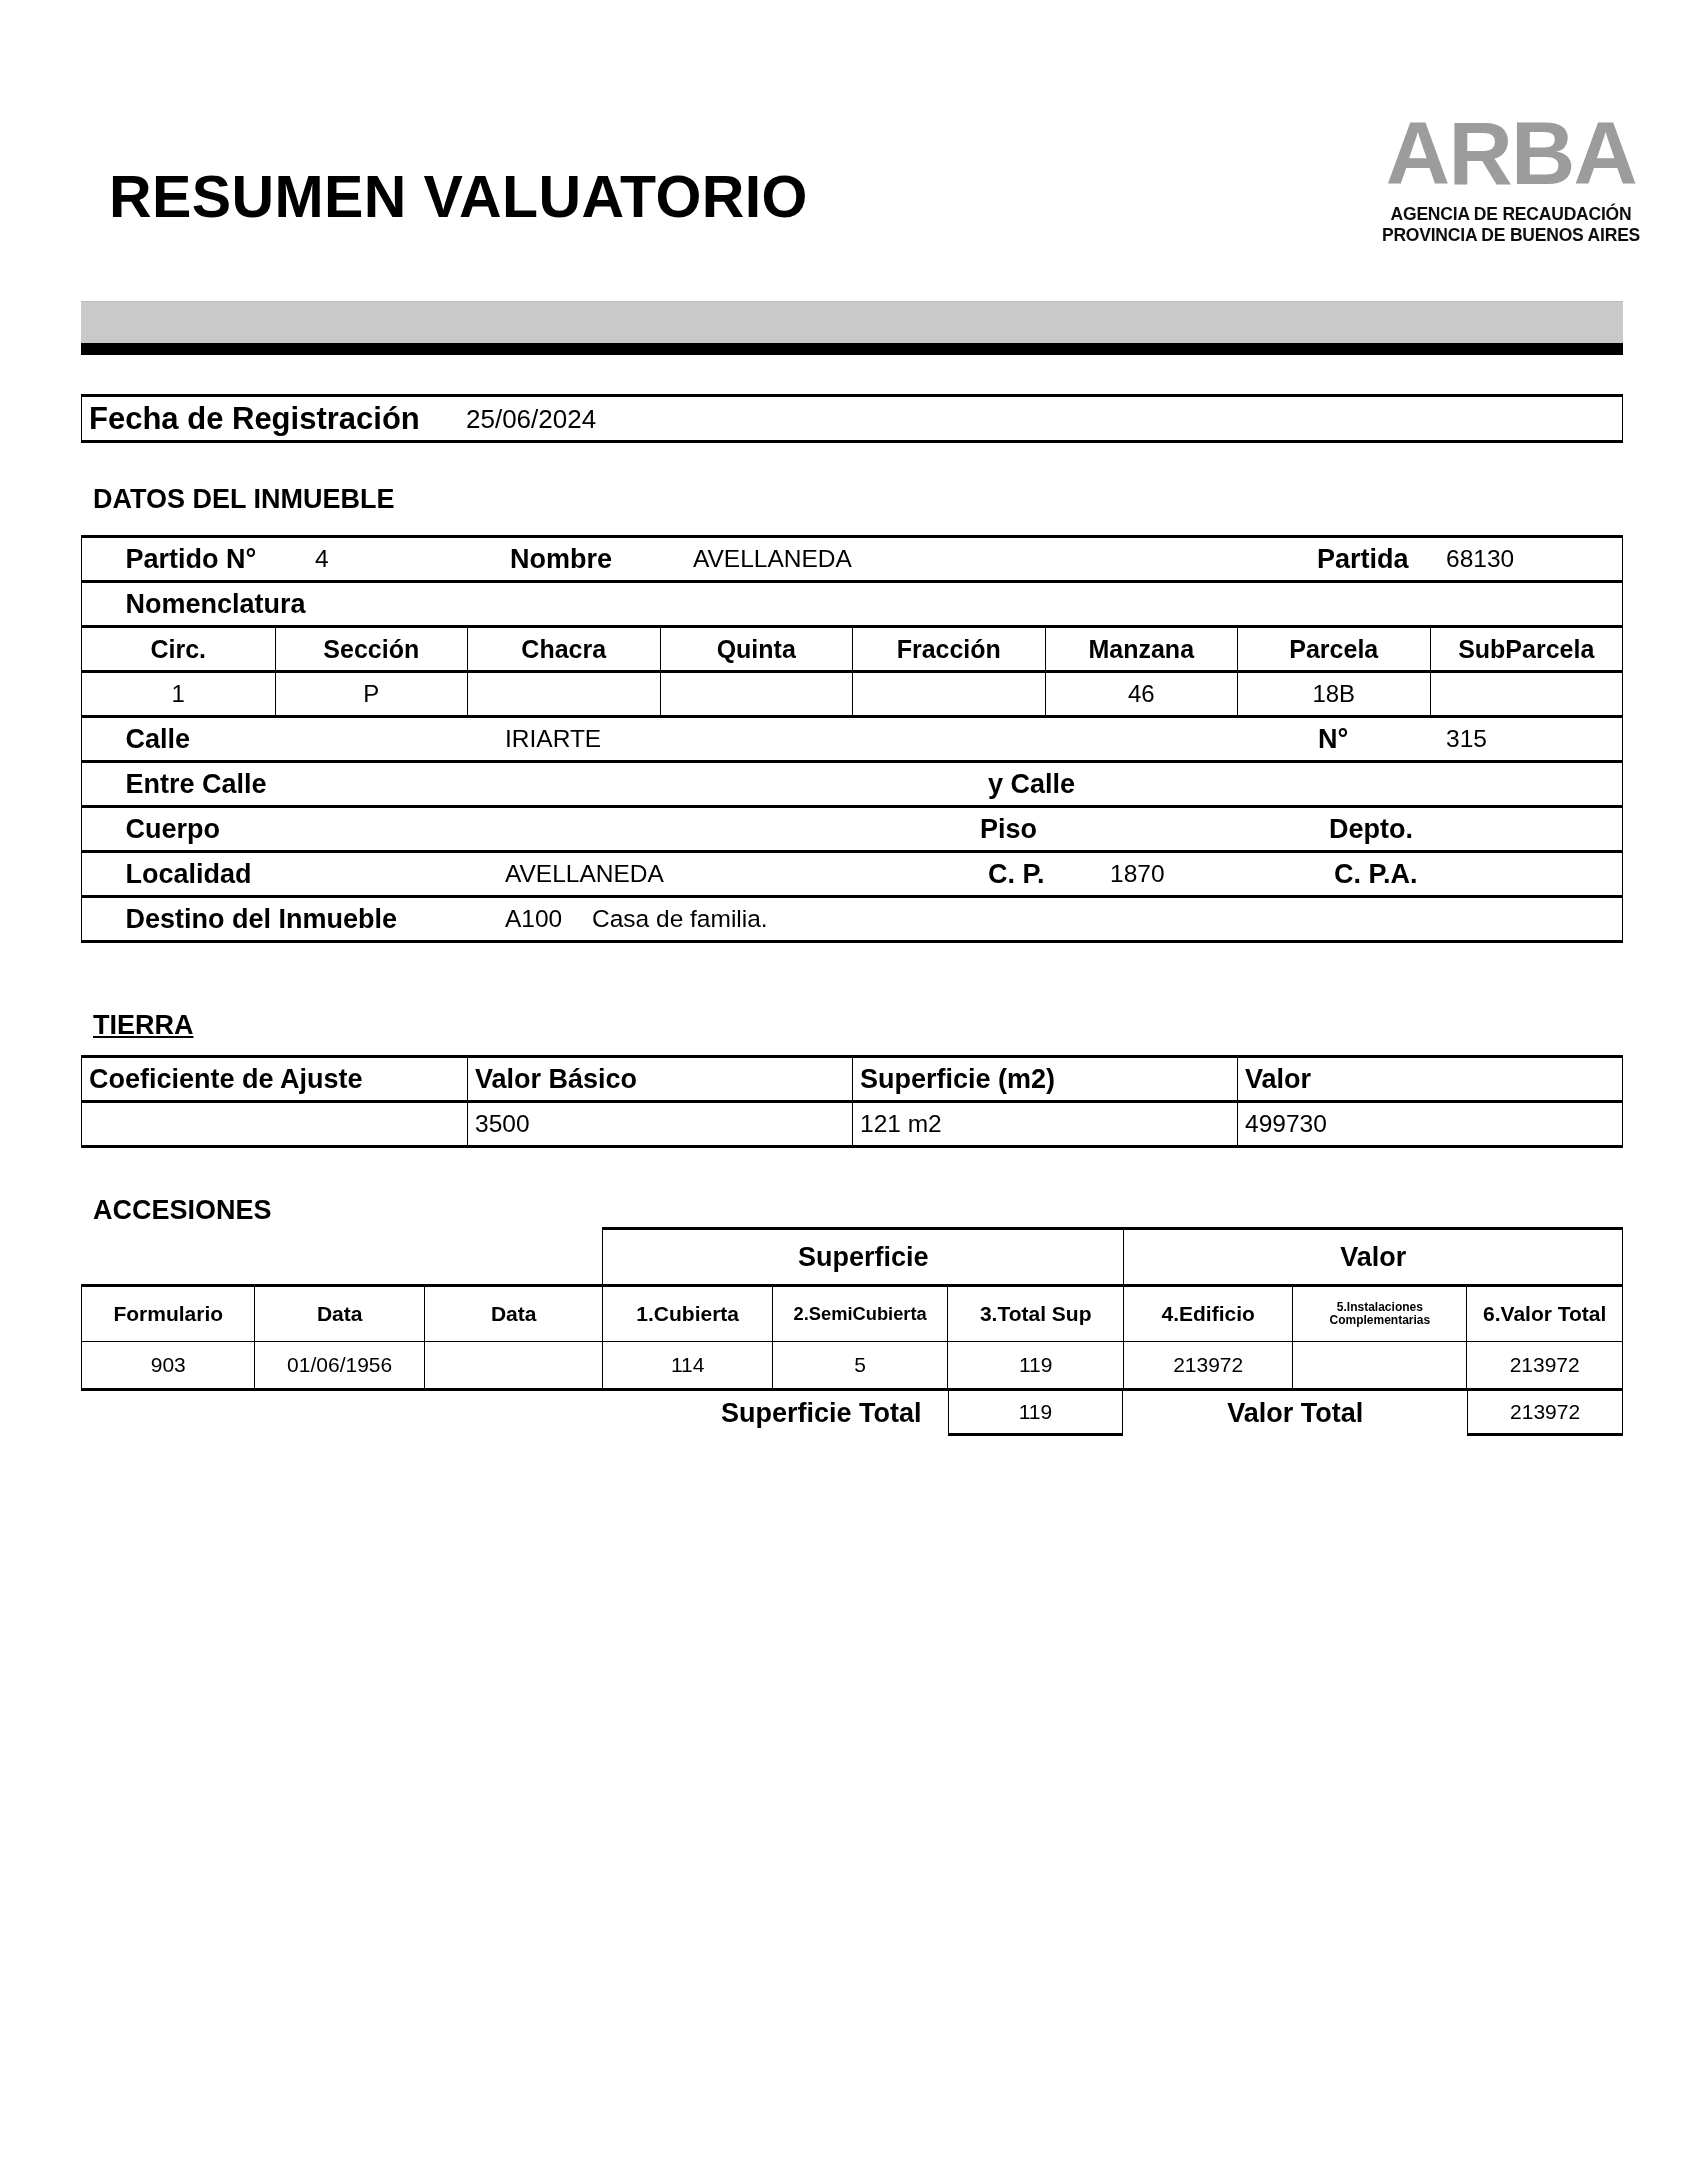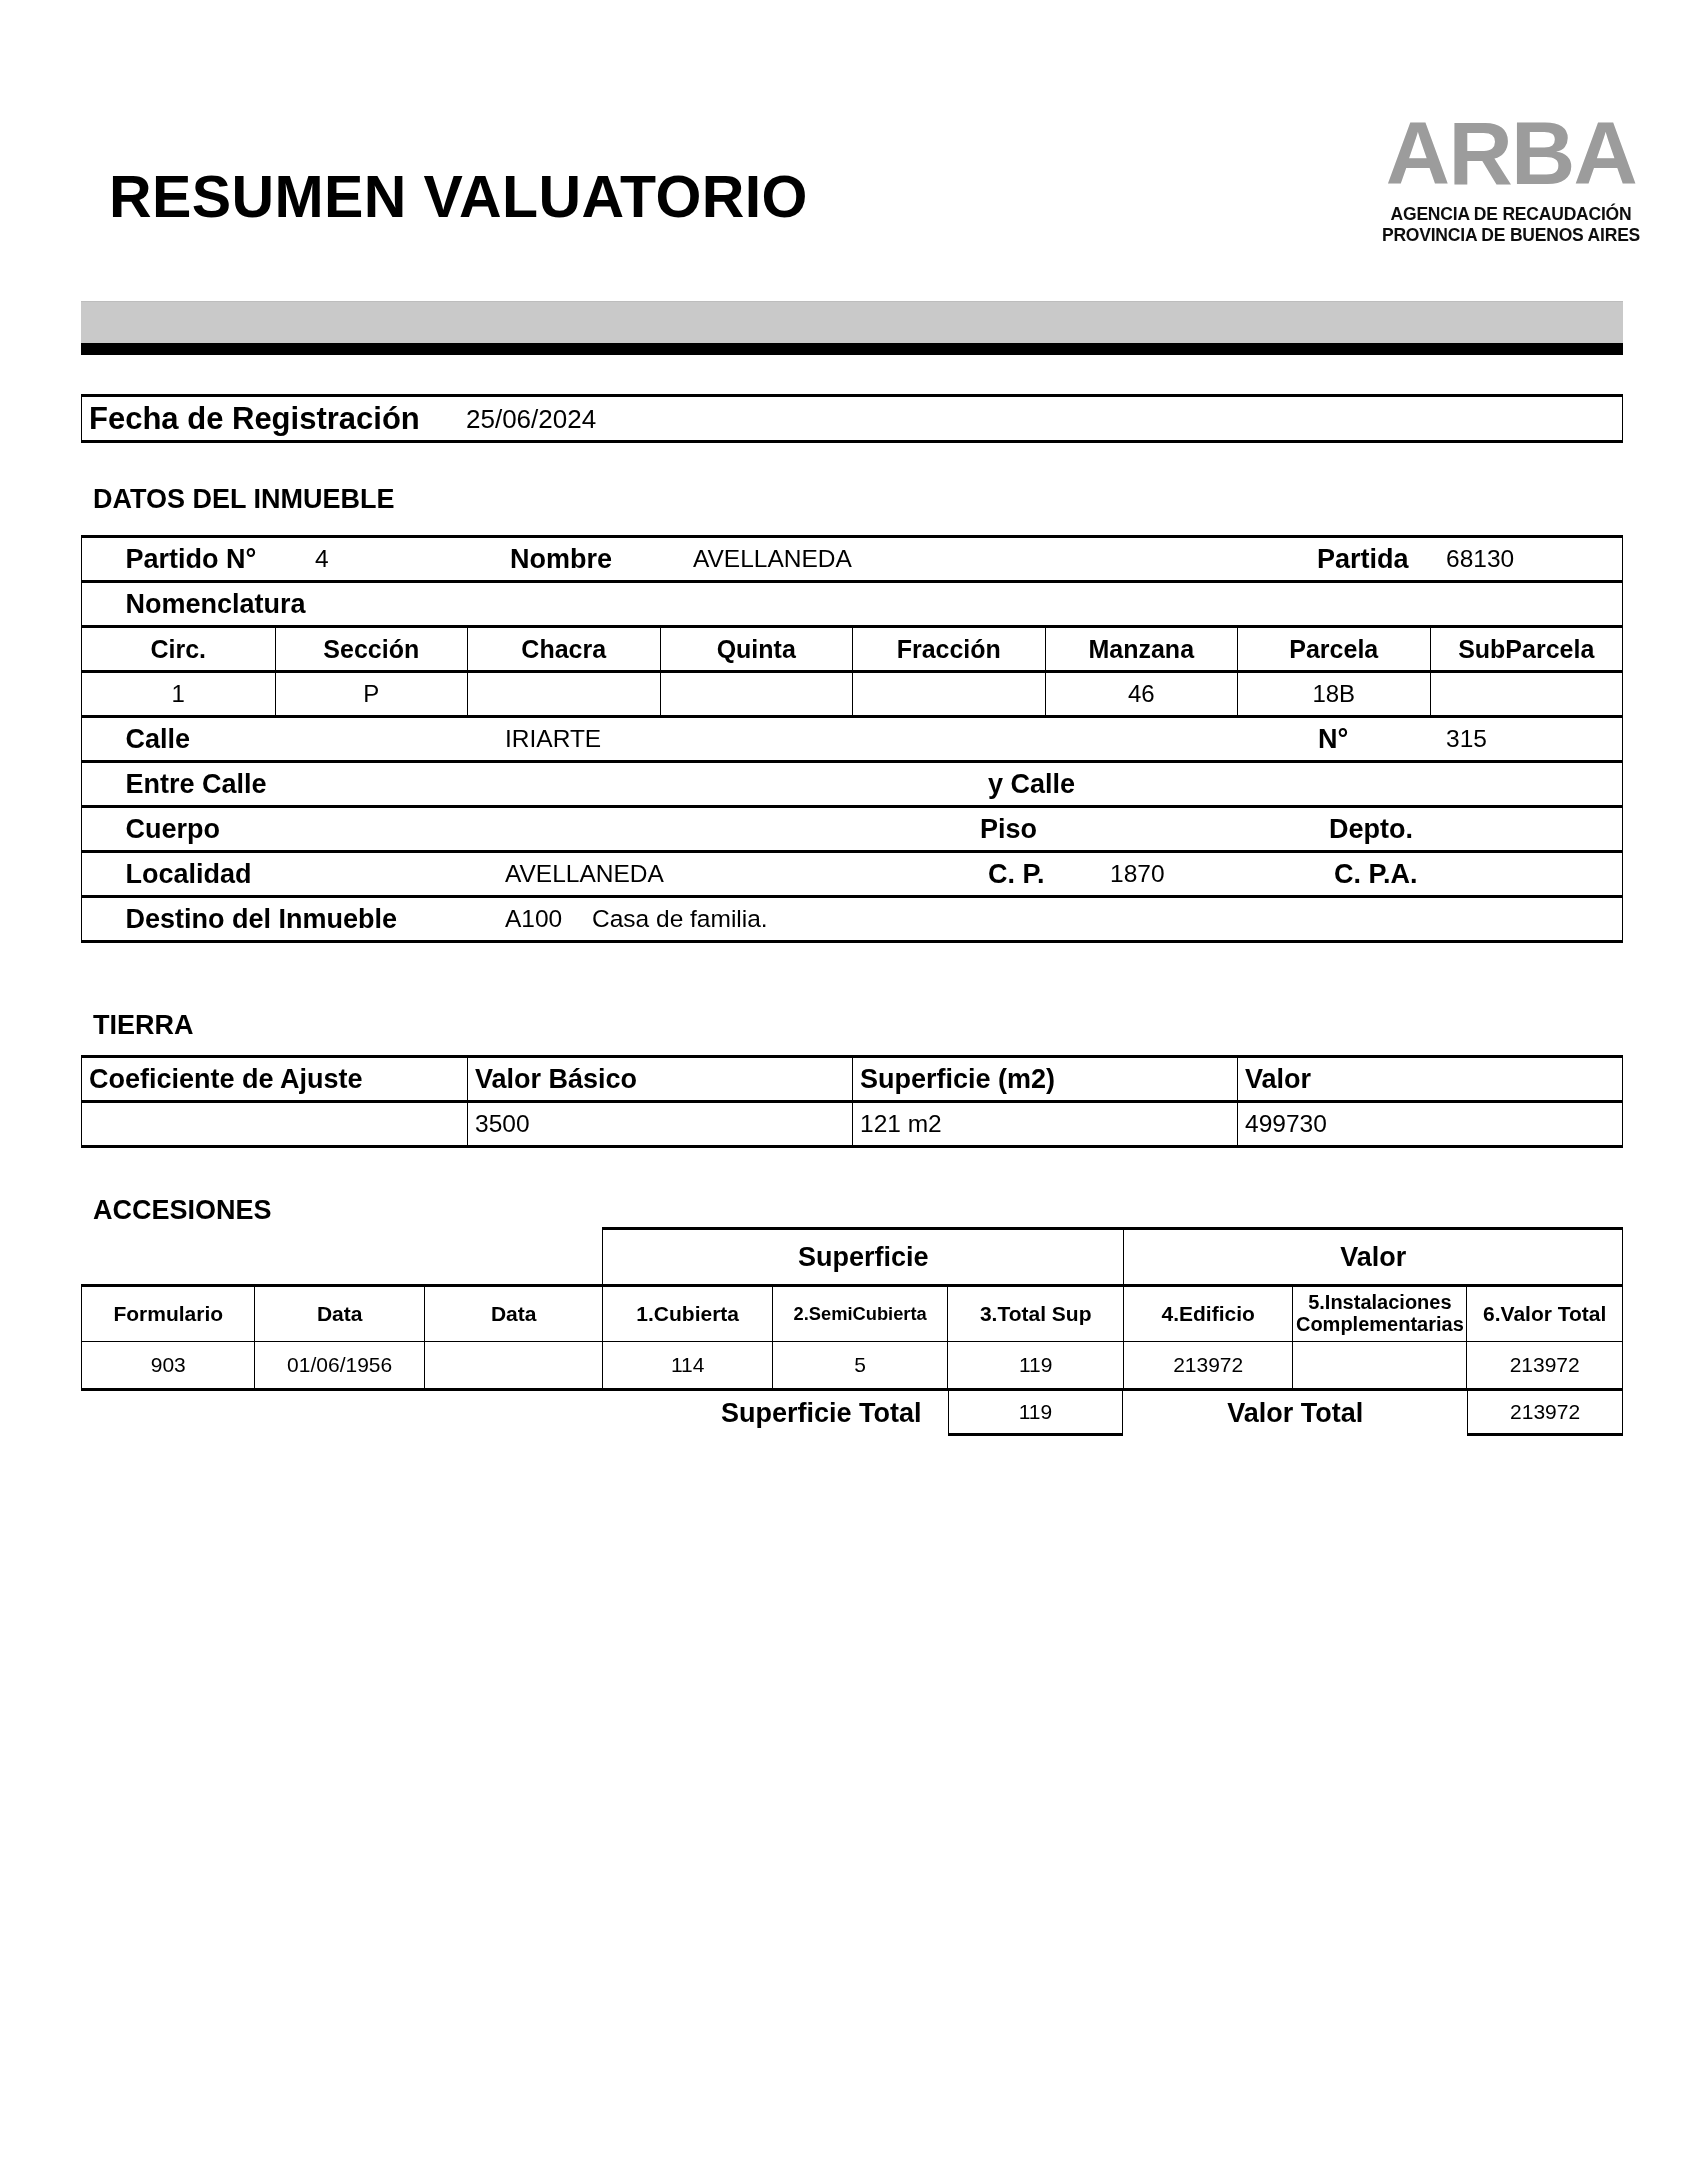--- a/index.html
+++ b/index.html
@@ -43,21 +43,21 @@
   .fecha-box .val{
     position:absolute;left:384px;top:50%;transform:translateY(-50%);
     font-size:26px;white-space:nowrap;
   }
   
   .section-heading{
     position:absolute;left:93px;
     font-size:27px;font-weight:bold;line-height:1;white-space:nowrap;
   }
   .hd-datos{top:486px;}
-  .hd-tierra{top:1012px;}
+  .hd-tierra{top:1012px;text-decoration:underline;}
   .hd-acc{top:1197px;}
   
   .tbl{
     position:absolute;left:81px;width:1542px;box-sizing:border-box;
     border-top:3.5px solid #000;border-bottom:3.5px solid #000;
     border-left:1.7px solid #000;border-right:1.7px solid #000;
     background:#fff;
   }
   .datos-table{top:535px;}
   .tierra-table{top:1055px;}
@@ -102,21 +102,21 @@
   .acc-head .ac,.acc-data .ac{
     box-sizing:border-box;border-left:1.7px solid #000;
     display:flex;align-items:center;justify-content:center;text-align:center;
   }
   .acc-head .ac:first-child,.acc-data .ac:first-child{border-left:none;}
   .w1{flex:0 0 11.2%;} .w2{flex:0 0 11.0%;} .w3{flex:0 0 11.6%;}
   .w4{flex:0 0 11.0%;} .w5{flex:0 0 11.4%;} .w6{flex:0 0 11.4%;}
   .w7{flex:0 0 11.0%;} .w8{flex:0 0 11.3%;} .w9{flex:1 1 auto;}
   .acc-head .ac{font-size:21px;font-weight:bold;}
   .acc-head .ac.small{font-size:18.3px;}
-  .acc-head .ac.xsmall{font-size:20px;line-height:1.08;padding:0 2.6px;}
+  .acc-head .ac.xsmall{font-size:12px;line-height:1.08;padding:0 2.6px;}
   .acc-data .ac{font-size:21px;}
   .acc-totals{display:flex;height:45px;box-sizing:border-box;}
   .acc-totals .t-lbl{
     flex:0 0 56.2%;box-sizing:border-box;display:flex;align-items:center;justify-content:flex-end;
     padding-right:26px;font-size:27px;font-weight:bold;
   }
   .acc-totals .t-box{
     box-sizing:border-box;border-left:1.7px solid #000;border-right:1.7px solid #000;border-bottom:3.5px solid #000;
     display:flex;align-items:center;justify-content:center;font-size:21px;
   }

